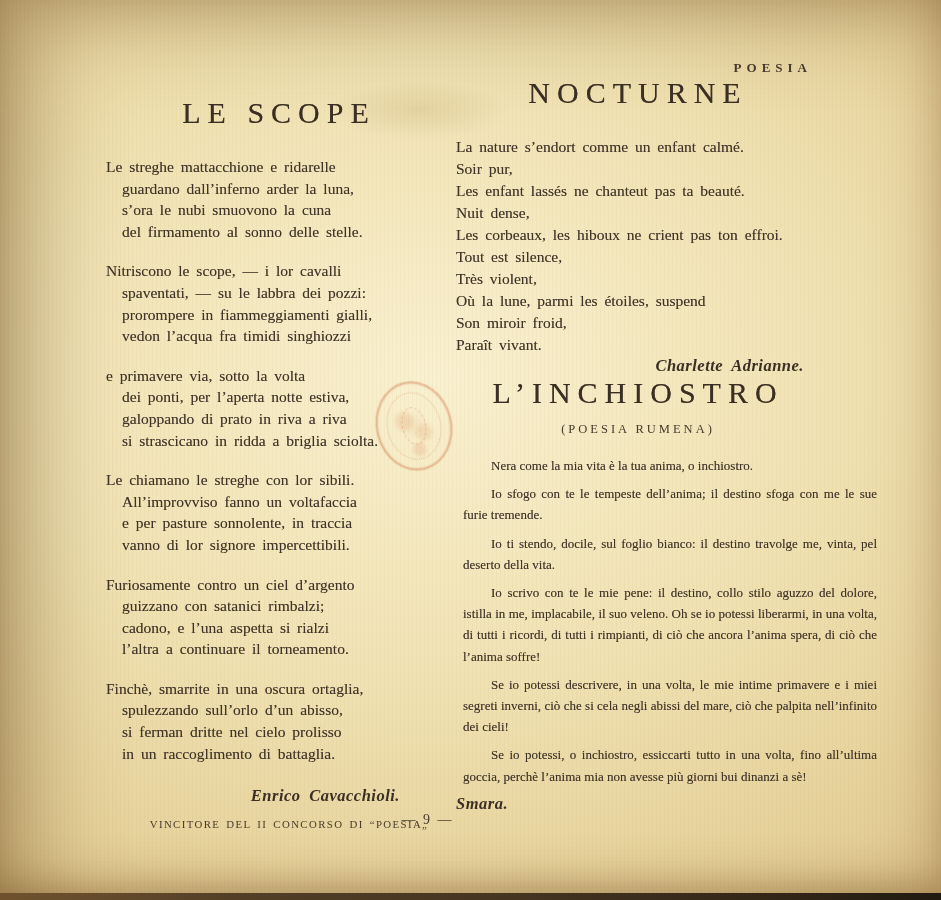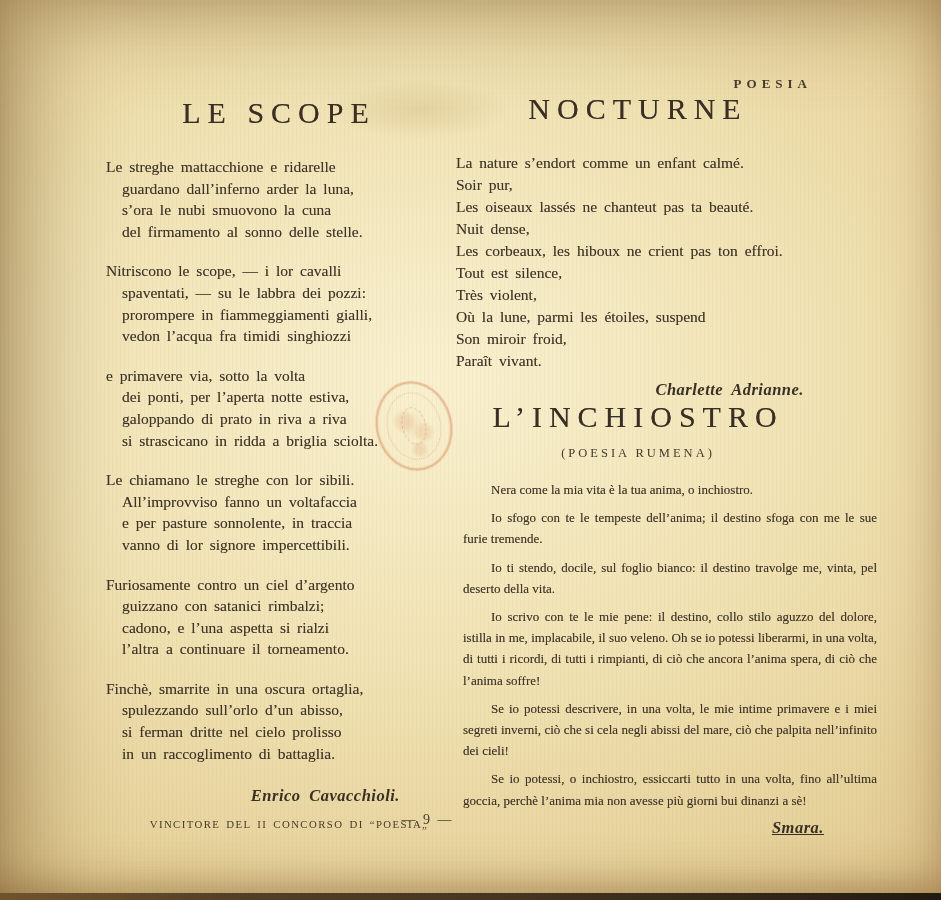--- a/index.html
+++ b/index.html
@@ -30,21 +30,21 @@
     background:linear-gradient(to right,#6b4f2b,#4a3620 25%,#3a2b1a 55%,#241a10 85%,#15100a);
     opacity:.92;
   }
   .paper::before{ 
     content:"";position:absolute;left:330px;top:80px;width:180px;height:60px;
     background:radial-gradient(ellipse at center, rgba(190,160,100,0.25), rgba(0,0,0,0) 70%);
   }
 
   
   .col-left{position:absolute;left:106px;top:96px;width:346px;}
-  .col-right{position:absolute;left:456px;top:76px;width:428px;}
+  .col-right{position:absolute;left:456px;top:60px;width:428px;}
 
   .mag-header{
     text-align:right;padding-right:72px;
     font-size:13px;font-weight:bold;letter-spacing:5px;color:#473a2b;
   }
 
   h1.poem-title{
     margin:0;font-weight:normal;color:#38claim2b;color:#3a2f24;
     font-size:30px;letter-spacing:7px;text-align:center;
     text-shadow:0 0 .5px rgba(58,47,36,.6);
@@ -75,22 +75,22 @@
     margin:7px;font-size:13px;line-height:21.2px;
     text-align:justify;text-indent:28px;
     text-shadow:0 0 .4px rgba(63,52,40,.45);
   }
 
   .author{
     font-style:italic;font-weight:bold;font-size:16.5px;color:#3a2f24;
     letter-spacing:.5px;word-spacing:4px;
   }
   .author-lescope{margin-top:22px;text-align:right;padding-right:52px;}
-  .author-nocturne{margin-top:8px;text-align:right;padding-right:80px;}
-  .author-inchiostro{margin-top:6px;text-align:right;padding-right:60px;text-decoration:underline;}
+  .author-nocturne{text-align:right;padding-right:80px;}
+  .author-inchiostro{margin-top:6px;text-align:left;padding-right:60px;}
 
   .award{
     margin-top:12px;text-align:center;padding-left:20px;
     font-size:10.8px;letter-spacing:1.4px;color:#473a2b;word-spacing:2px;
   }
 
   .page-number{
     position:absolute;top:812px;left:0;width:855px;text-align:center;
     font-size:14px;letter-spacing:2px;color:#453a2c;
   }
@@ -171,21 +171,21 @@
   </div>
 
   <div class="col-right">
     <div class="mag-header">POESIA</div>
 
     <h1 class="poem-title title-nocturne">NOCTURNE</h1>
 
     <div class="poem-lines nocturne-lines">
         <span class="line">La nature s’endort comme un enfant calmé.</span>
         <span class="line">Soir pur,</span>
-        <span class="line">Les oiseaux lassés ne chanteut pas ta beauté.</span>
+        <span class="line">Les enfant lassés ne chanteut pas ta beauté.</span>
         <span class="line">Nuit dense,</span>
         <span class="line">Les corbeaux, les hiboux ne crient pas ton effroi.</span>
         <span class="line">Tout est silence,</span>
         <span class="line">Très violent,</span>
         <span class="line">Où la lune, parmi les étoiles, suspend</span>
         <span class="line">Son miroir froid,</span>
         <span class="line">Paraît vivant.</span>
       </div>
 
     <div class="author author-nocturne">Charlette Adrianne.</div>

